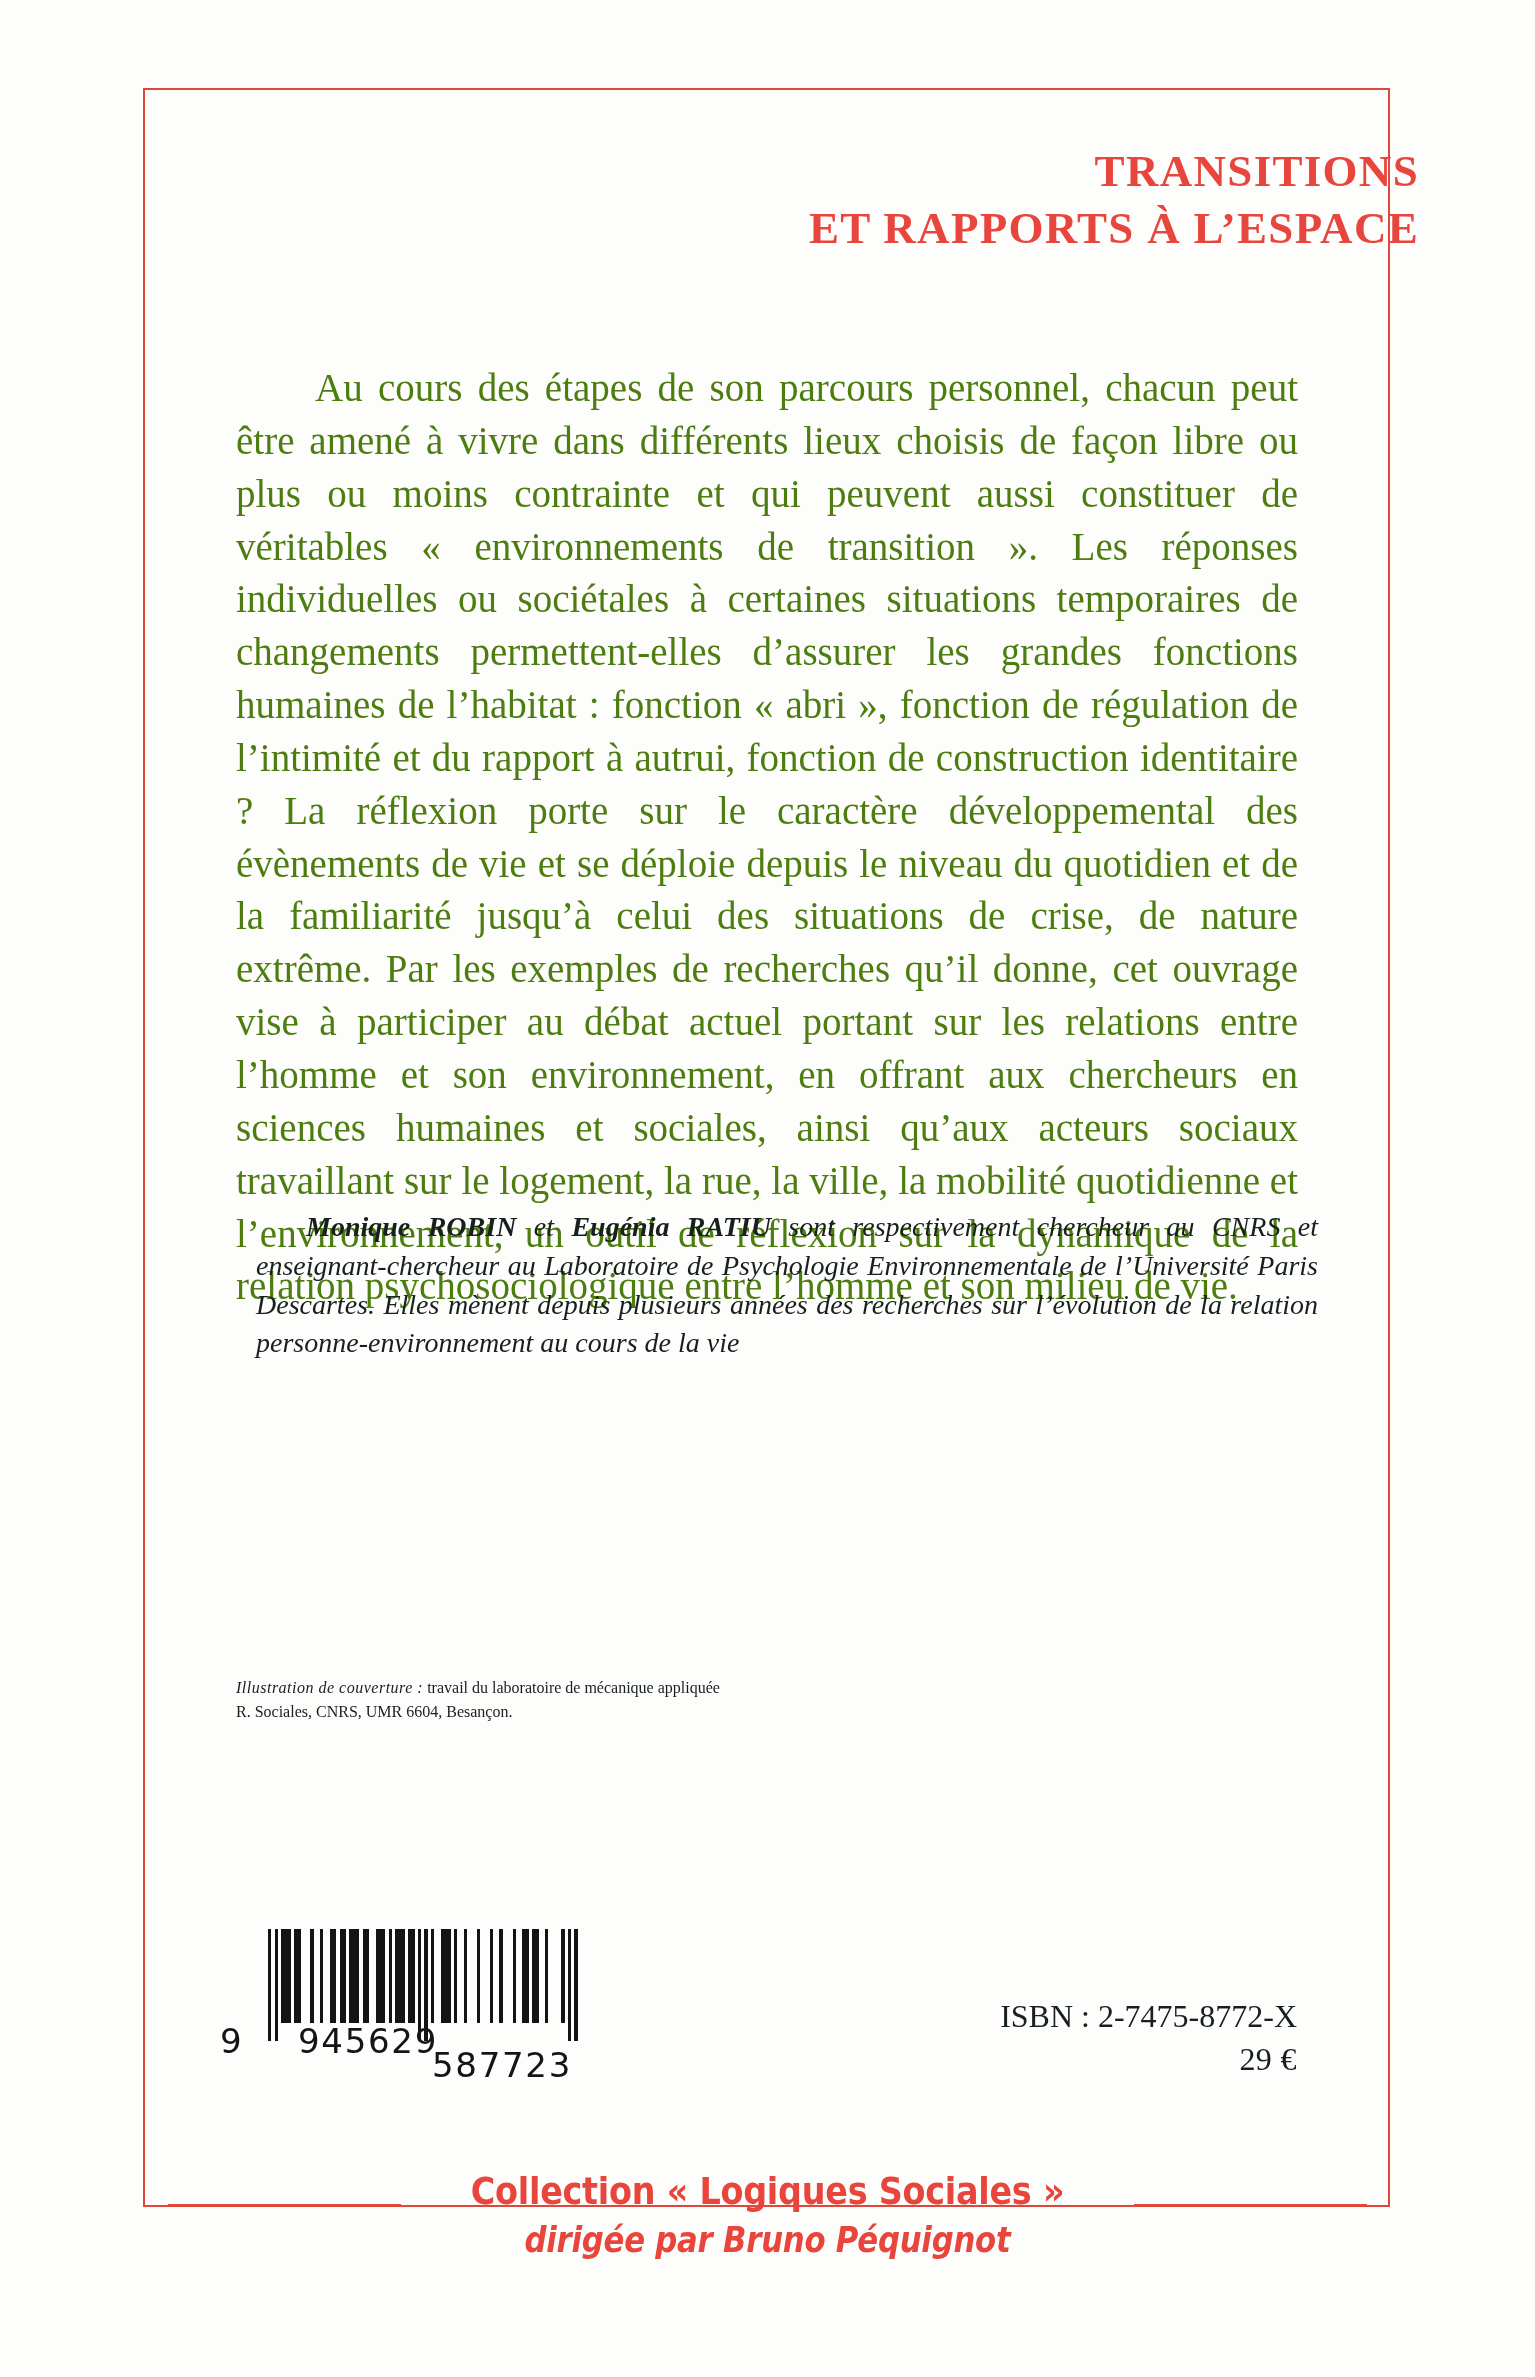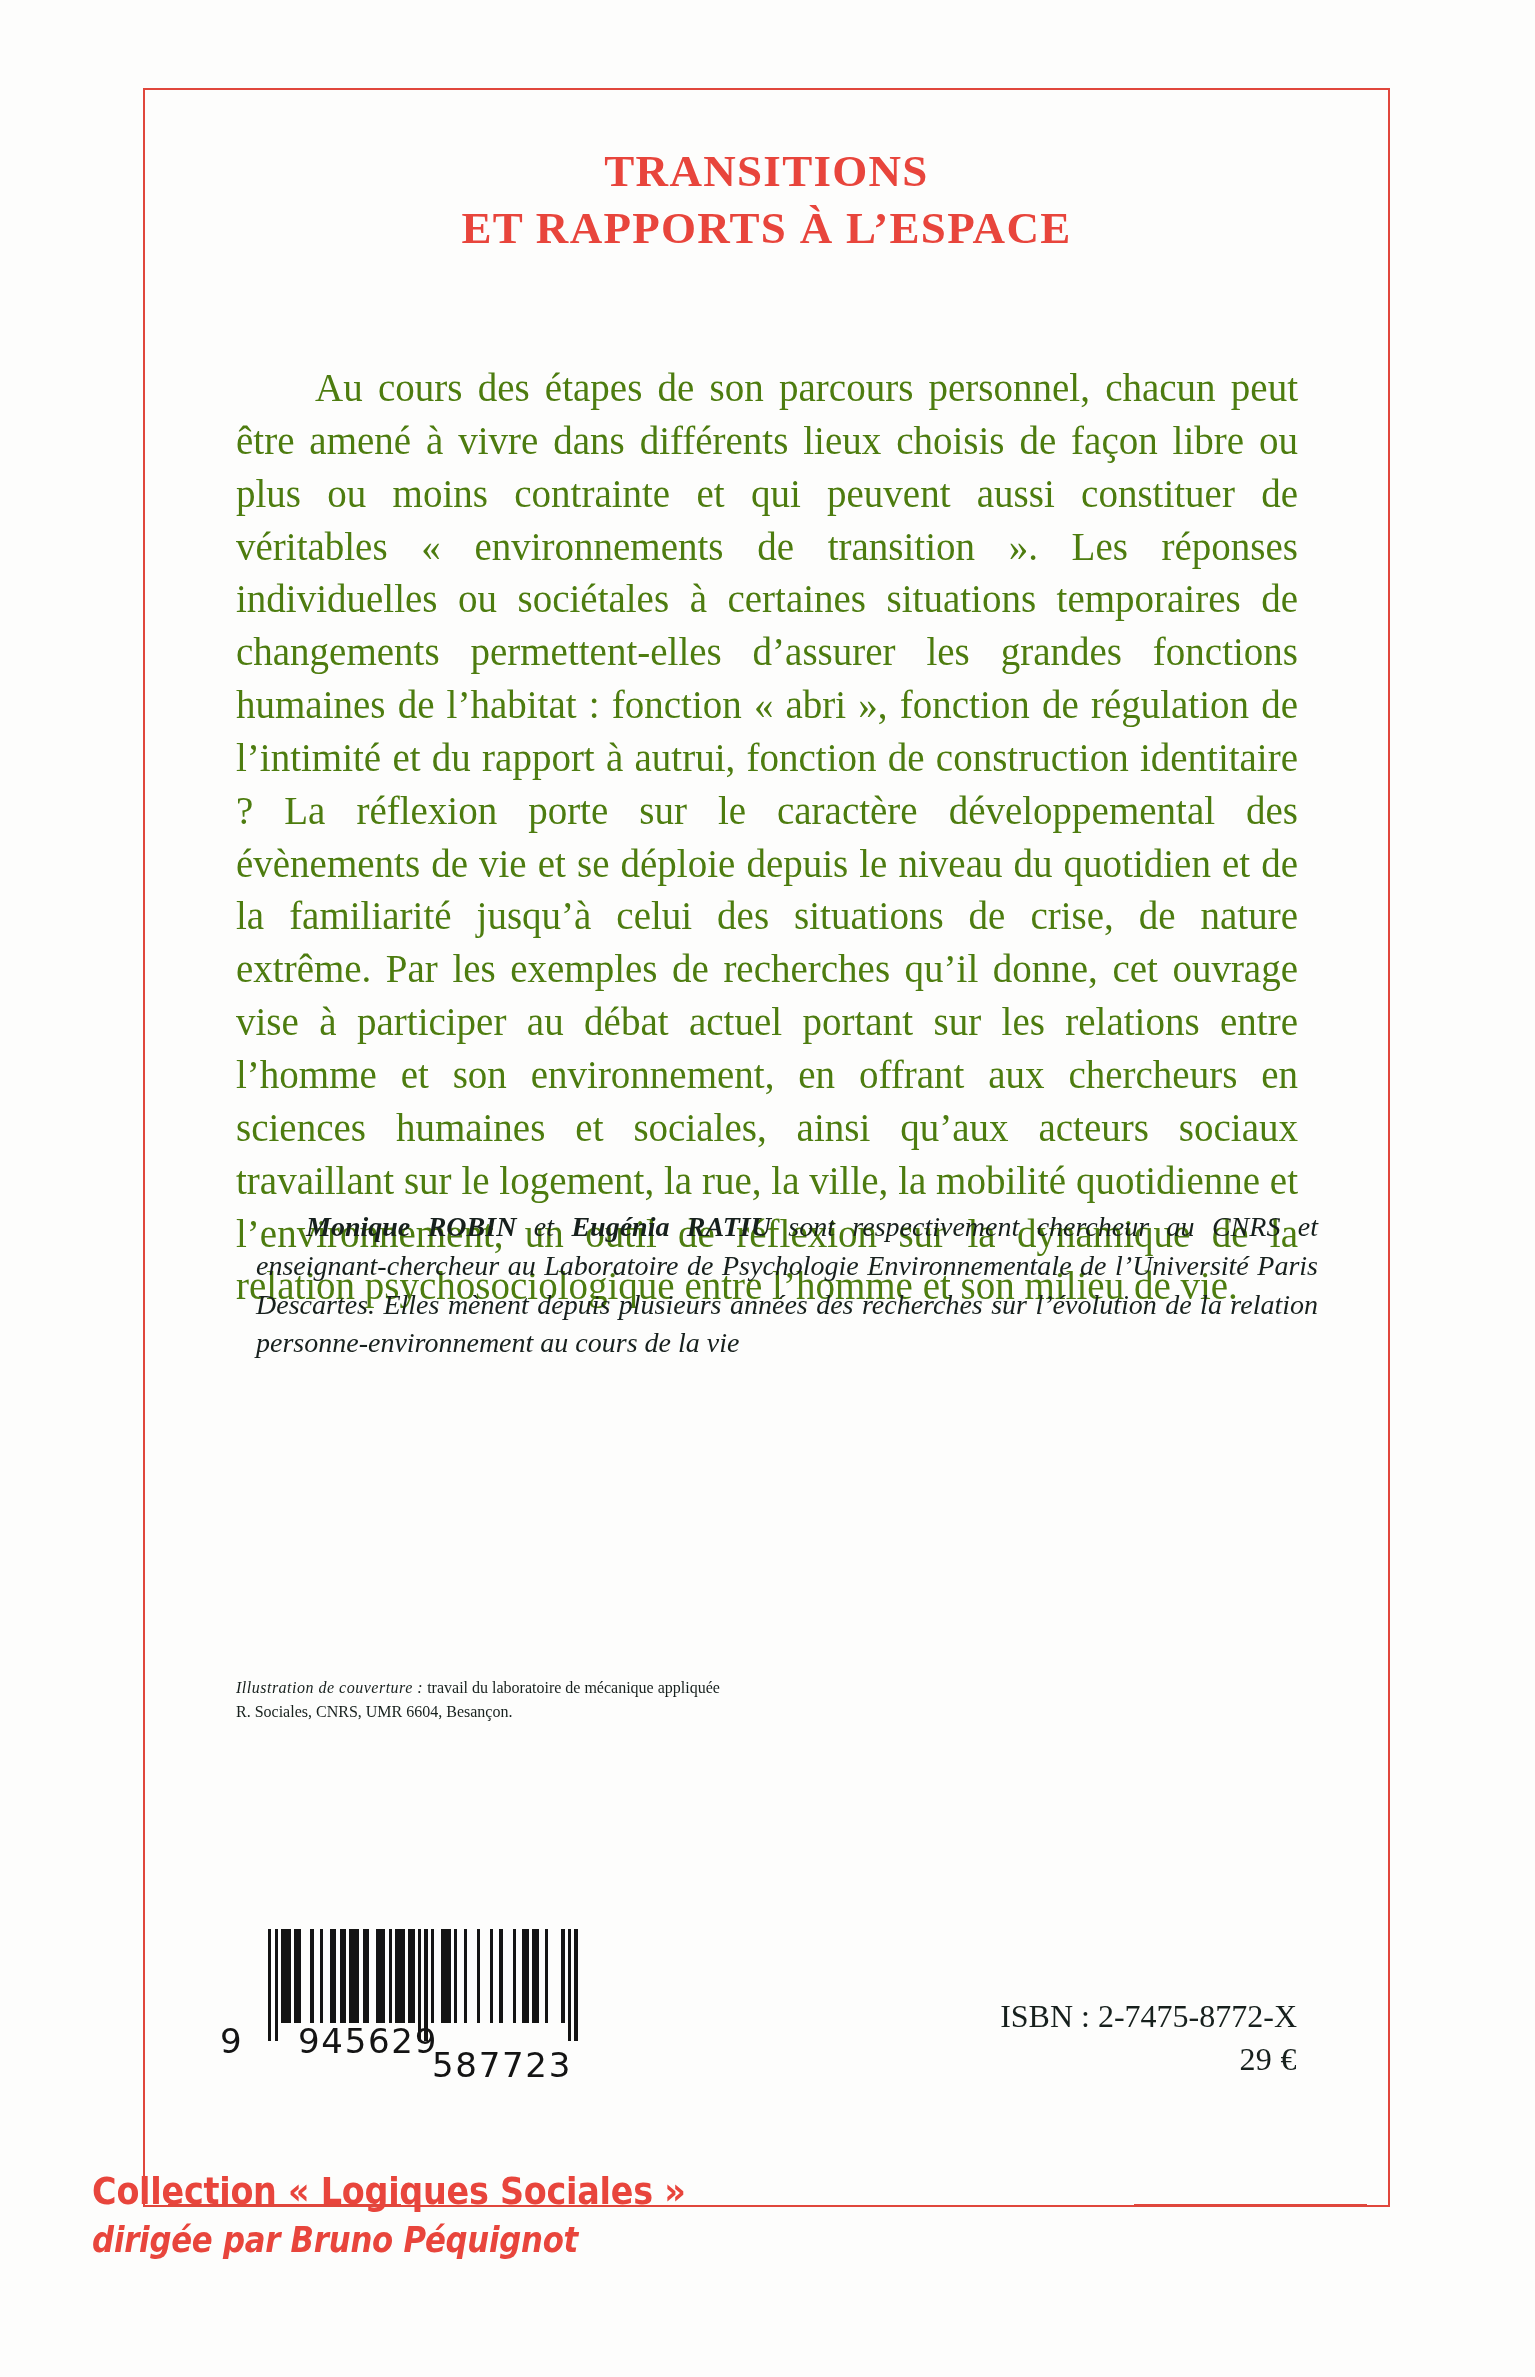--- a/index.html
+++ b/index.html
@@ -33,22 +33,23 @@
     border: 2.5px solid #e0473c;
     box-sizing: border-box;
   }
 
   
   #title-block {
     position: absolute;
     left: 143px;
     top: 143px;
     width: 1247px;
-    text-align: center;
+    text-align: right;
     color: #e8453c;
+    padding-left: 29px;
   }
   .title-line {
     font-family: "Liberation Serif", "DejaVu Serif", serif;
     font-weight: bold;
     font-size: 45px;
     letter-spacing: 1.3px;
     line-height: 1.26;
     white-space: nowrap;
   }
 
@@ -160,20 +161,21 @@
     color: #17201d;
   }
   #price { letter-spacing: 0.4px; }
 
   
   #footer {
     position: absolute;
     left: 0;
     top: 2169px;
     width: 1535px;
+    text-align: center;
     color: #e8453c;
   }
   #footer-rule-row {
     position: relative;
     height: 0;
   }
   #footer .rule {
     position: absolute;
     top: 35px;
     height: 3.4px;

